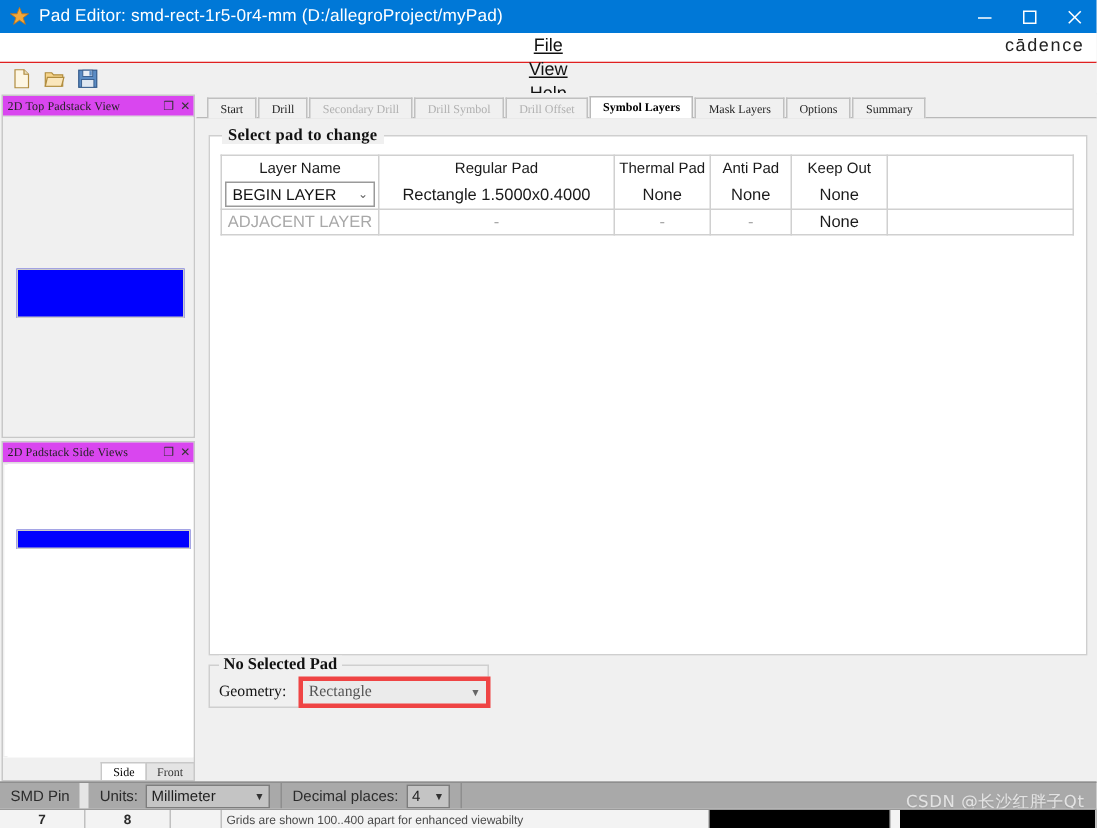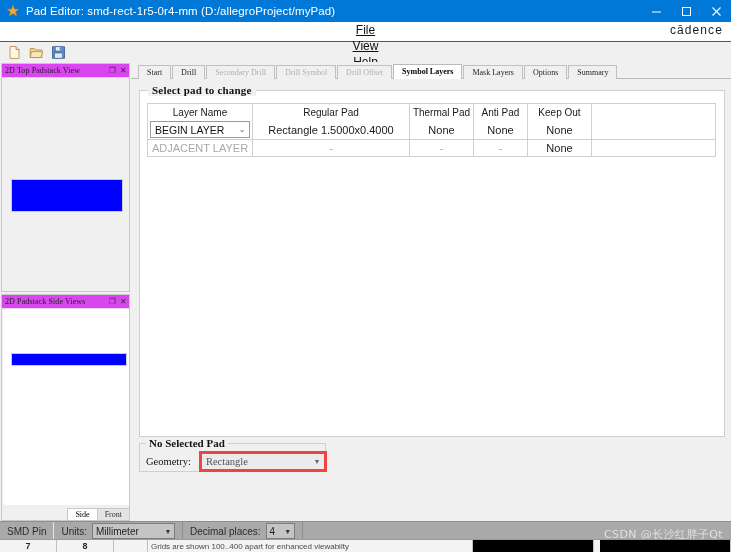--- a/index.html
+++ b/index.html
@@ -160,21 +160,21 @@
   .statusbar{
     position:absolute;left:0;right:0;bottom:12px;height:18px;
     background:#a9a9a9;display:flex;align-items:center;
     border-top:1px solid #8e8e8e;
   }
   .sb-cell{
     display:flex;align-items:center;height:18px;padding:0 7px;gap:5px;
     font-size:10px;color:#2b2b2b;font-family:"Liberation Sans",sans-serif;
     border-right:1px solid #8e8e8e;
   }
-  .sb-cell.plain{border-right:1px solid #e5e5e5;}
+  .sb-cell.plain{border-right:6px solid #e5e5e5;}
   .sb-combo{
     height:14px;min-width:78px;border:1px solid #7d7d7d;background:#c4c4c4;
     display:flex;align-items:center;font-size:10px;padding-left:3px;color:#1f1f1f;
   }
   .sb-combo.small{min-width:24px;}
   .sb-combo .lbl{flex:1;}
   .sb-combo .chev{width:12px;text-align:center;font-size:7px;color:#333;}
   .watermark{
     position:absolute;right:8px;bottom:-2px;
     font-size:11px;color:#e3e3e3;letter-spacing:.4px;

